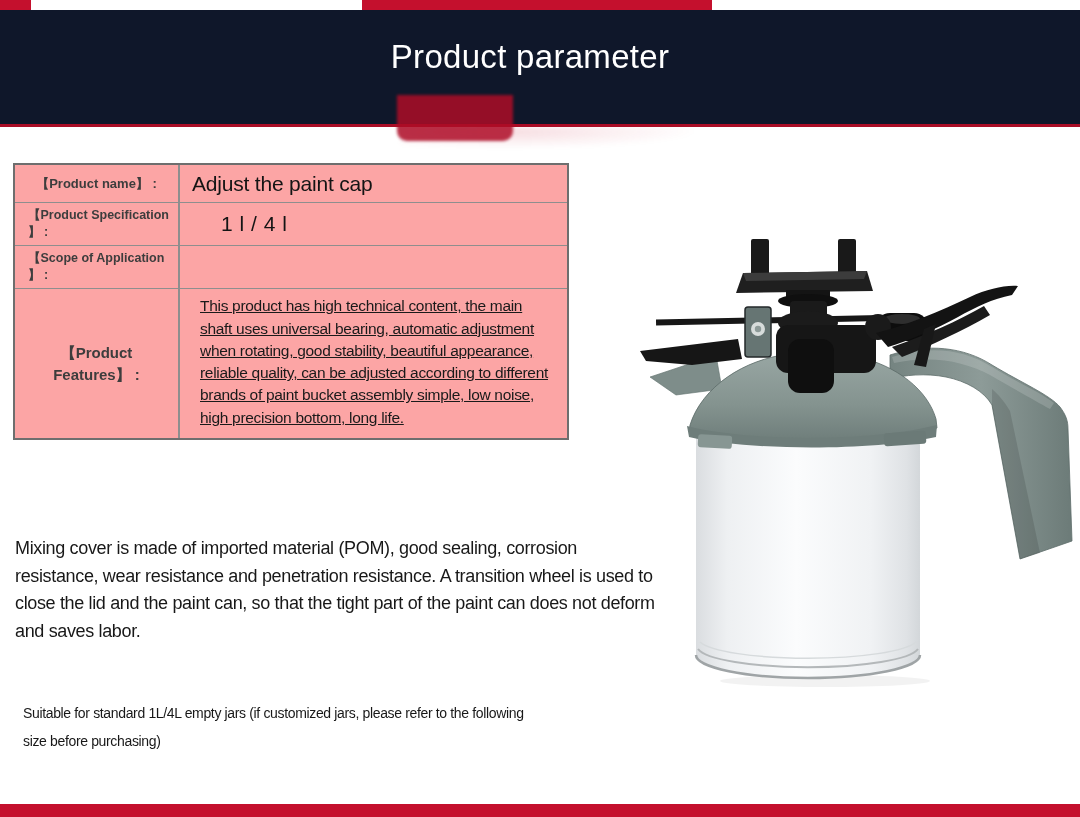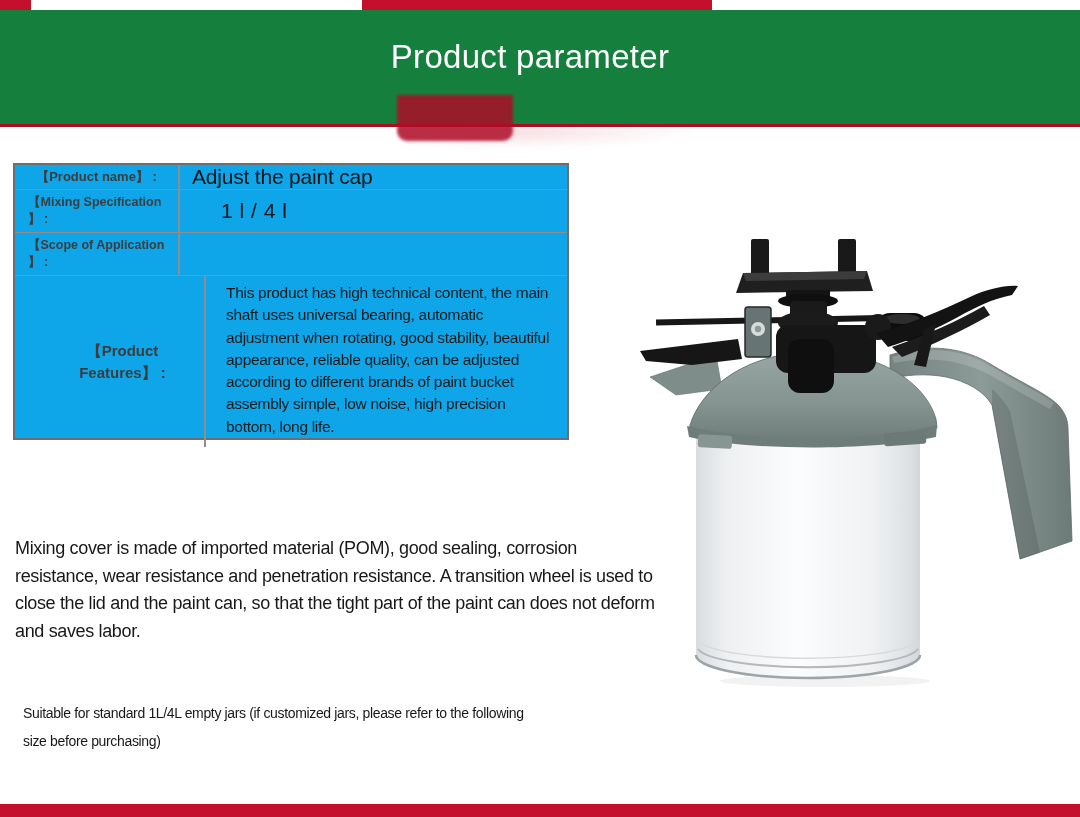--- a/index.html
+++ b/index.html
@@ -4,57 +4,57 @@
 <style>
   html,body{margin:0;padding:0;background:#ffffff;}
   .page{
     position:relative;width:1080px;height:817px;background:#ffffff;overflow:hidden;
     font-family:"Liberation Sans",sans-serif;color:#1f1f1f;
   }
   
   .top-tab{position:absolute;left:362px;top:0;width:350px;height:12px;background:#c4102d;}
   .top-chip{position:absolute;left:0;top:0;width:31px;height:12px;background:#c4102d;}
   .banner{
-    position:absolute;left:0;top:10px;width:1080px;height:117px;background:#15803d;
+    position:absolute;left:0;top:10px;width:1080px;height:117px;background:#0f172a;
     border-bottom:3px solid #a90d26;box-sizing:border-box;
   }
   .banner-title{
     position:absolute;left:0;right:20px;top:27px;text-align:center;
     font-size:33px;line-height:40px;color:#ffffff;letter-spacing:0.3px;font-weight:400;
   }
   .banner-blob{
     position:absolute;left:397px;top:85px;width:116px;height:46px;background:#ad0d27;opacity:.85;
     filter:blur(1.5px);border-radius:0 0 10px 10px;
   }
   .banner-smudge{
     position:absolute;left:400px;top:127px;width:300px;height:22px;
     background:radial-gradient(ellipse at 35% 20%, rgba(196,16,45,.14), rgba(196,16,45,0) 70%);
     filter:blur(2px);
   }
   
   .spec-table{
     position:absolute;left:13px;top:163px;width:556px;height:277px;box-sizing:border-box;
-    border:2px solid #6e6e6e;background:#0ea5e9;display:flex;flex-direction:column;
+    border:2px solid #6e6e6e;background:#fca5a5;display:flex;flex-direction:column;
   }
   .t-row{display:flex;box-sizing:border-box;}
   .t-row + .t-row{border-top:1px solid #8e8e8e;}
   .t-row.r1{height:47px;} .t-row.r2{height:43px;} .t-row.r3{height:45px;flex-direction:column;} .t-row.r4{flex:1;}
   .t-label{
     width:165px;box-sizing:border-box;border-right:2px solid #8e8e8e;
     color:#3d3d3d;font-weight:bold;white-space:pre-line;
     display:flex;align-items:center;
   }
   .r1 .t-label{justify-content:center;font-size:13px;}
   .r2 .t-label,.r3 .t-label{font-size:12.5px;line-height:17px;padding:4px 6px 4px 13px;}
-  .r4 .t-label{justify-content:center;text-align:center;font-size:15px;line-height:22px;margin-left:26px;}
+  .r4 .t-label{justify-content:center;text-align:center;font-size:15px;line-height:22px;}
   .t-value{flex:1;box-sizing:border-box;display:flex;align-items:center;}
   .r1 .t-value{font-size:21px;letter-spacing:-0.2px;padding-left:12px;color:#141414;}
   .r2 .t-value{font-size:21px;letter-spacing:0.5px;padding-left:41px;color:#141414;}
   .r3 .t-value{font-size:12.5px;line-height:18px;letter-spacing:-0.2px;padding:4px 10px 4px 26px;color:#1a1a1a;}
-  .r4 .t-value{font-size:15.5px;line-height:22.3px;letter-spacing:-0.3px;padding:6px 12px 9px 20px;color:#1a1a1a;}
+  .r4 .t-value{font-size:15.5px;line-height:22.3px;letter-spacing:-0.3px;padding:6px 12px 9px 20px;color:#1a1a1a;text-decoration:underline;}
   
   .note-line{
     position:absolute;left:10px;top:451px;width:660px;
     font-size:16px;letter-spacing:-0.1px;color:#9d8790;
   }
   .para-1{
     position:absolute;left:15px;top:535px;width:648px;
     font-size:18px;line-height:27.5px;letter-spacing:-0.35px;color:#181818;
   }
   .para-2{
@@ -78,21 +78,21 @@
     <div class="banner-blob"></div>
   </div>
   <div class="banner-smudge"></div>
 
   <div class="spec-table">
     <div class="t-row r1">
       <div class="t-label">【Product name】 :</div>
       <div class="t-value">Adjust the paint cap</div>
     </div>
     <div class="t-row r2">
-      <div class="t-label">【Mixing Specification
+      <div class="t-label">【Product Specification
 】 :</div>
       <div class="t-value">1 l / 4 l</div>
     </div>
     <div class="t-row r3">
       <div class="t-label">【Scope of Application
 】 :</div>
     </div>
     <div class="t-row r4">
       <div class="t-label">【Product
 Features】 :</div>

